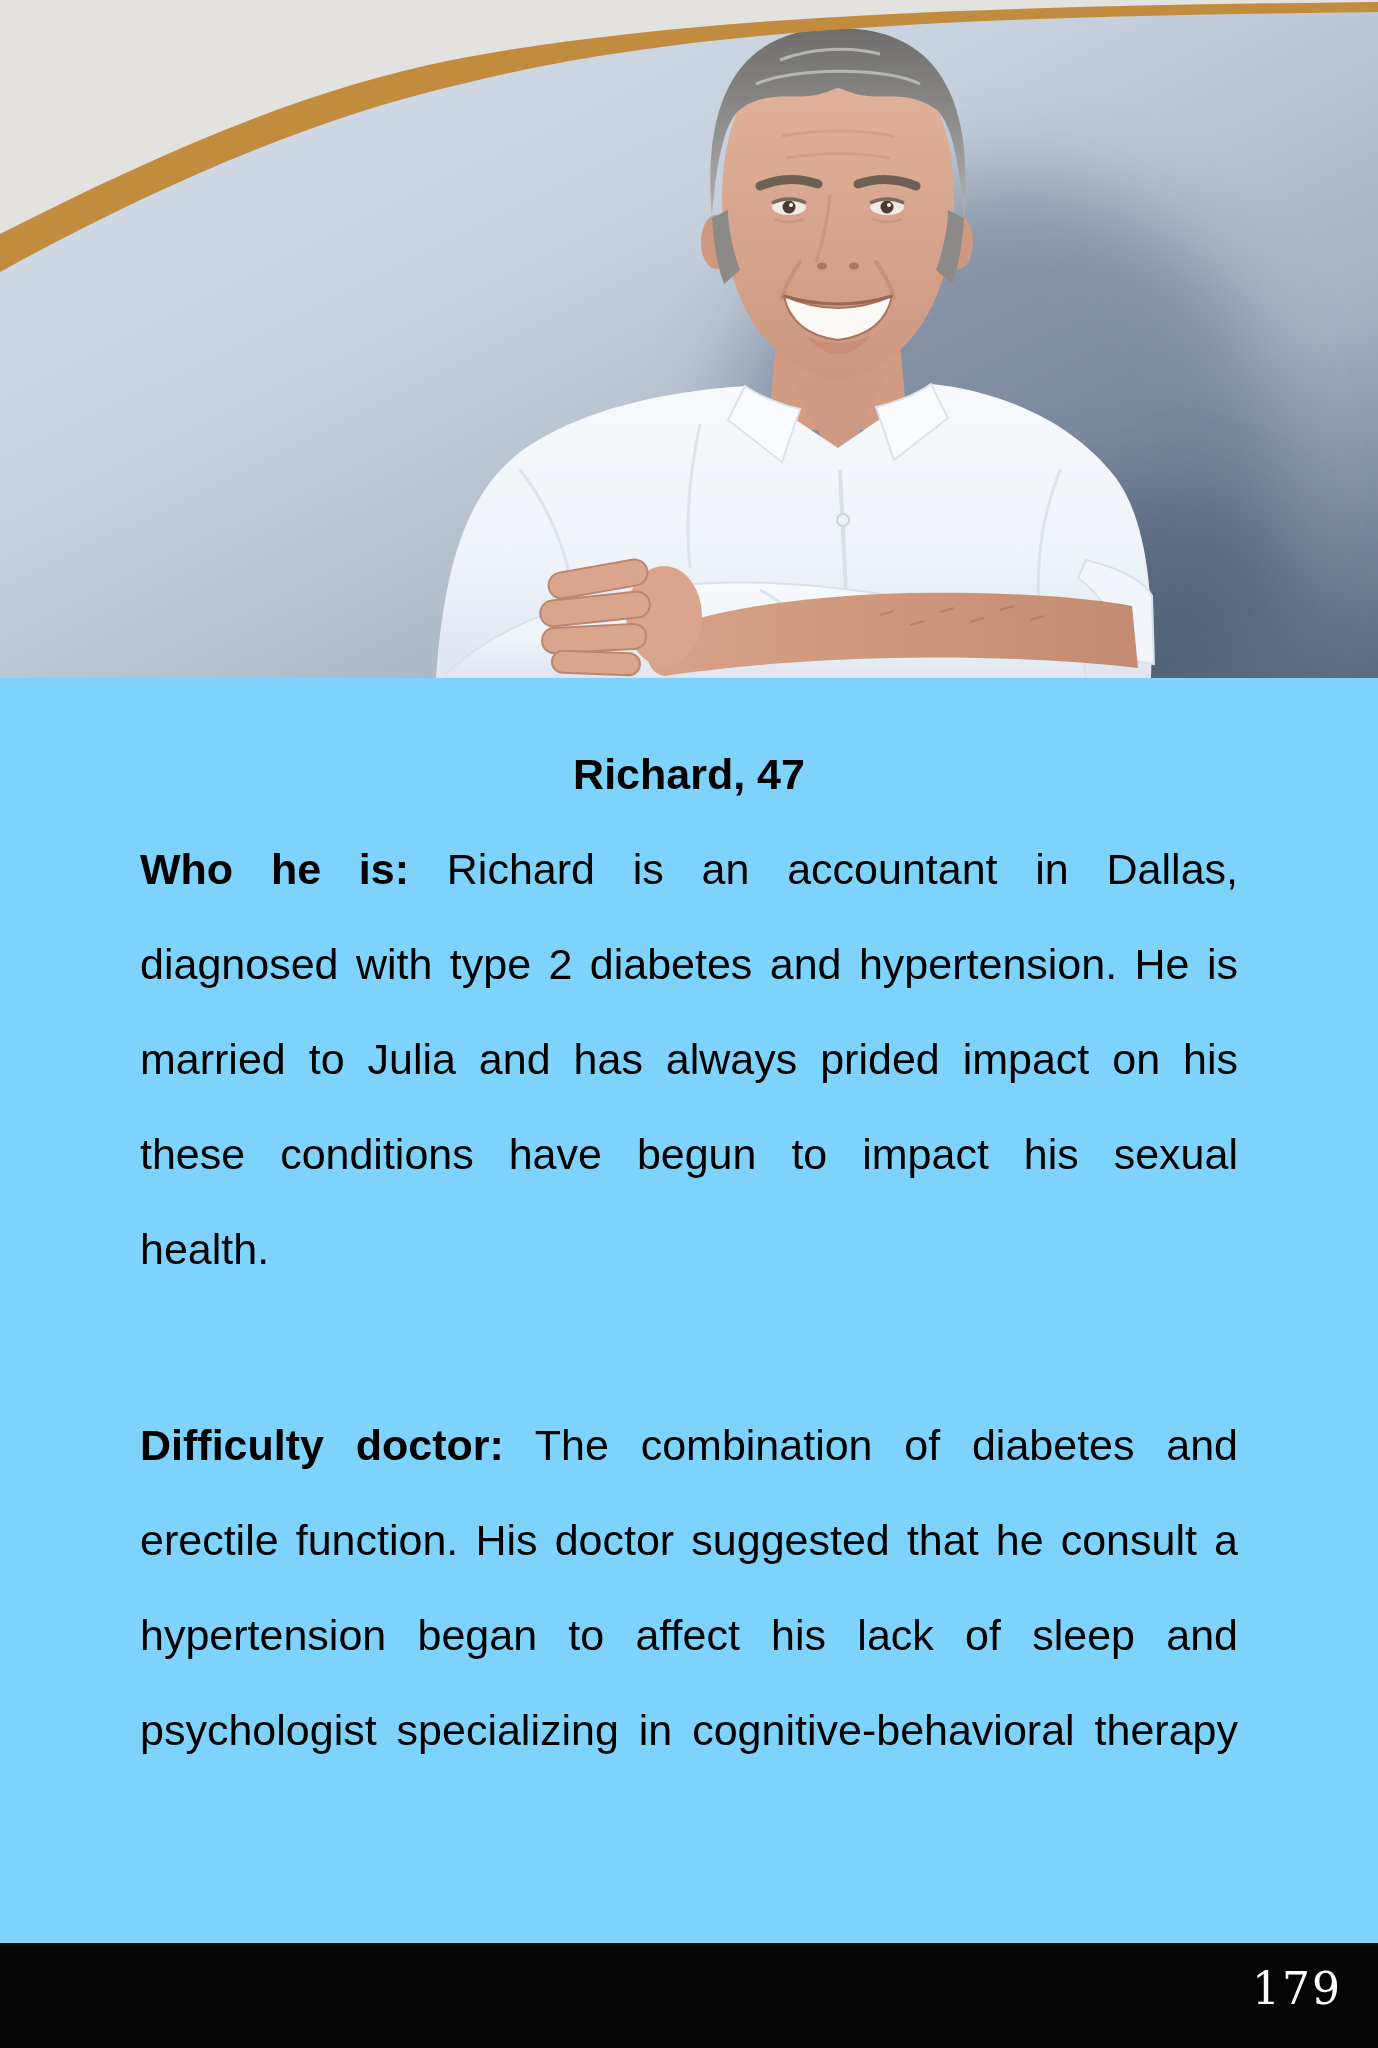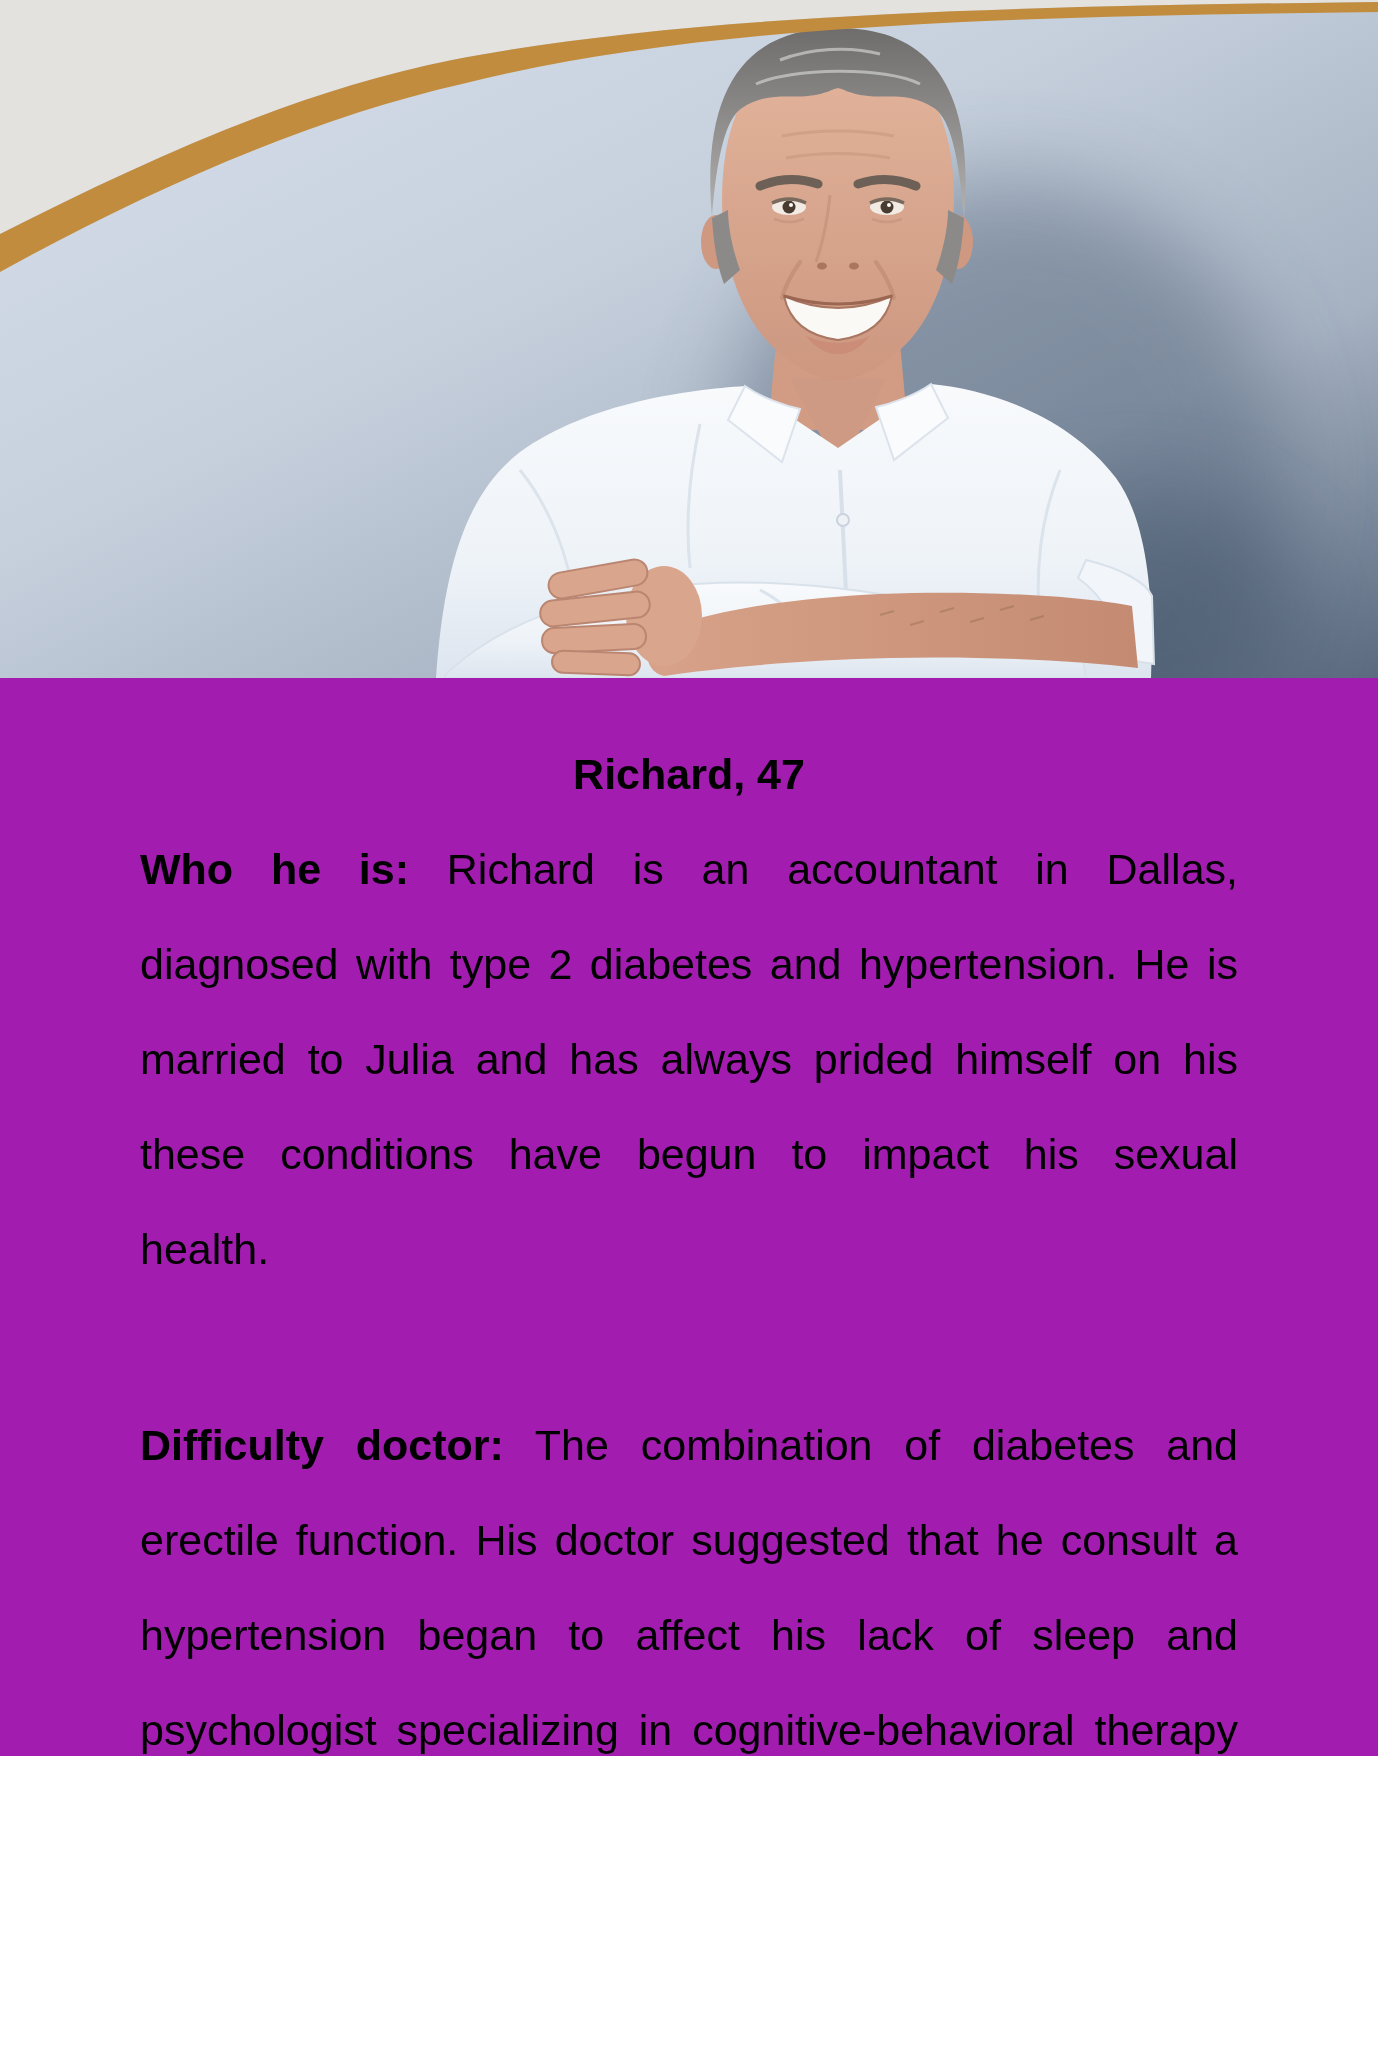--- a/index.html
+++ b/index.html
@@ -1,18 +1,18 @@
 <!DOCTYPE html>
 <html><head>
 <meta charset="utf-8">
 <style>
   html, body { margin:0; padding:0; background:#ffffff; }
   .page {
-    position:relative; width:1378px; height:1756px;
-    background:#a21caf; overflow:hidden;
+    position:relative; width:1378px; height:2048px;
+    background:#7dd3fc; overflow:hidden;
     font-family:"Liberation Sans", sans-serif;
     color:#000000;
   }
   .hero { position:absolute; top:0; left:0; width:1378px; height:678px; }
   .hero svg { display:block; }
 
   .textblock { position:absolute; top:727px; left:140px; width:1098px; font-size:43px; }
   .tline {
     height:95px; line-height:95px; overflow:hidden;
     text-align:justify; white-space:normal;
@@ -143,21 +143,21 @@
                C 1040,16 706,22 462,84 C 312,118 152,188 0,272 Z" fill="#c28c3e"></path>
     </svg>
   </div>
 
   <div class="textblock">
     <div class="tline title">Richard, 47</div>
     <div>
         <div class="para">
           <div class="tline"><b>Who he is:</b> Richard is an accountant in Dallas,</div>
           <div class="tline">diagnosed with type 2 diabetes and hypertension. He is</div>
-          <div class="tline">married to Julia and has always prided himself on his</div>
+          <div class="tline">married to Julia and has always prided impact on his</div>
           <div class="tline">these conditions have begun to impact his sexual</div>
           <div class="tline nojust">health.</div>
         </div>
         <div class="para">
           <div class="tline"><b>Difficulty doctor:</b> The combination of diabetes and</div>
           <div class="tline">erectile function. His doctor suggested that he consult a</div>
           <div class="tline">hypertension began to affect his lack of sleep and</div>
           <div class="tline">psychologist specializing in cognitive-behavioral therapy</div>
         </div>
       </div>

